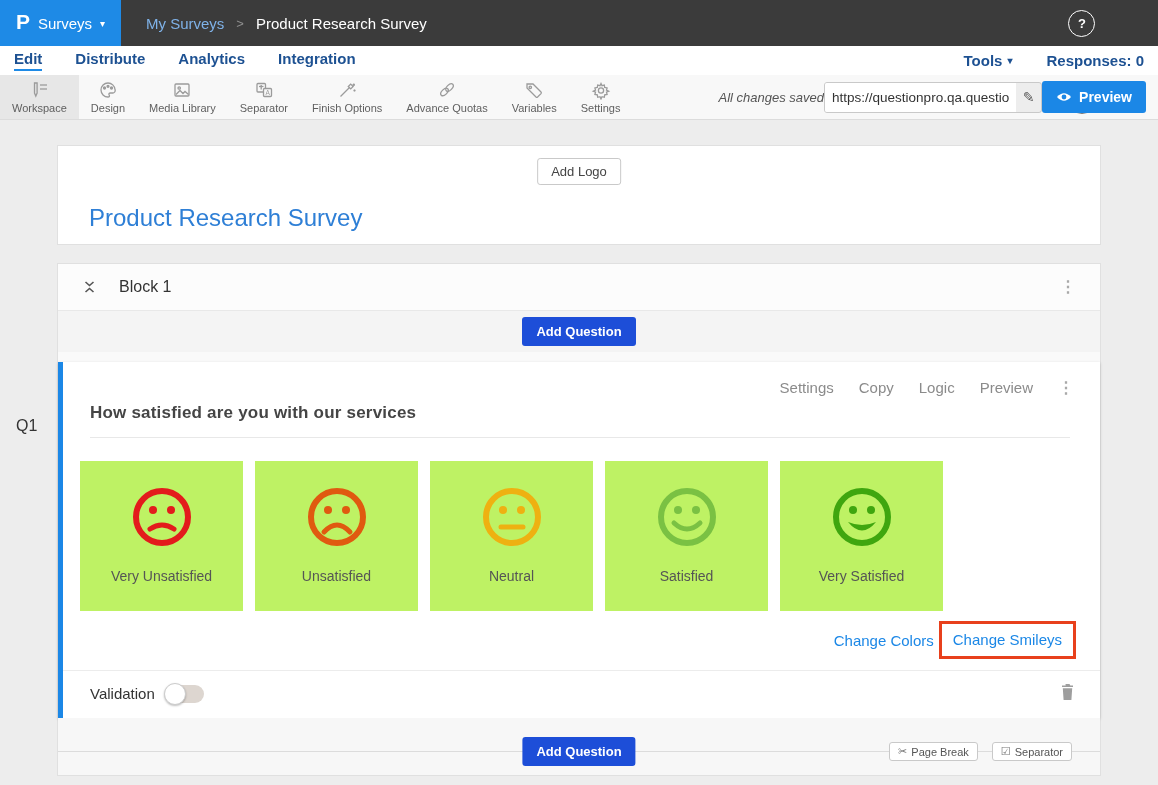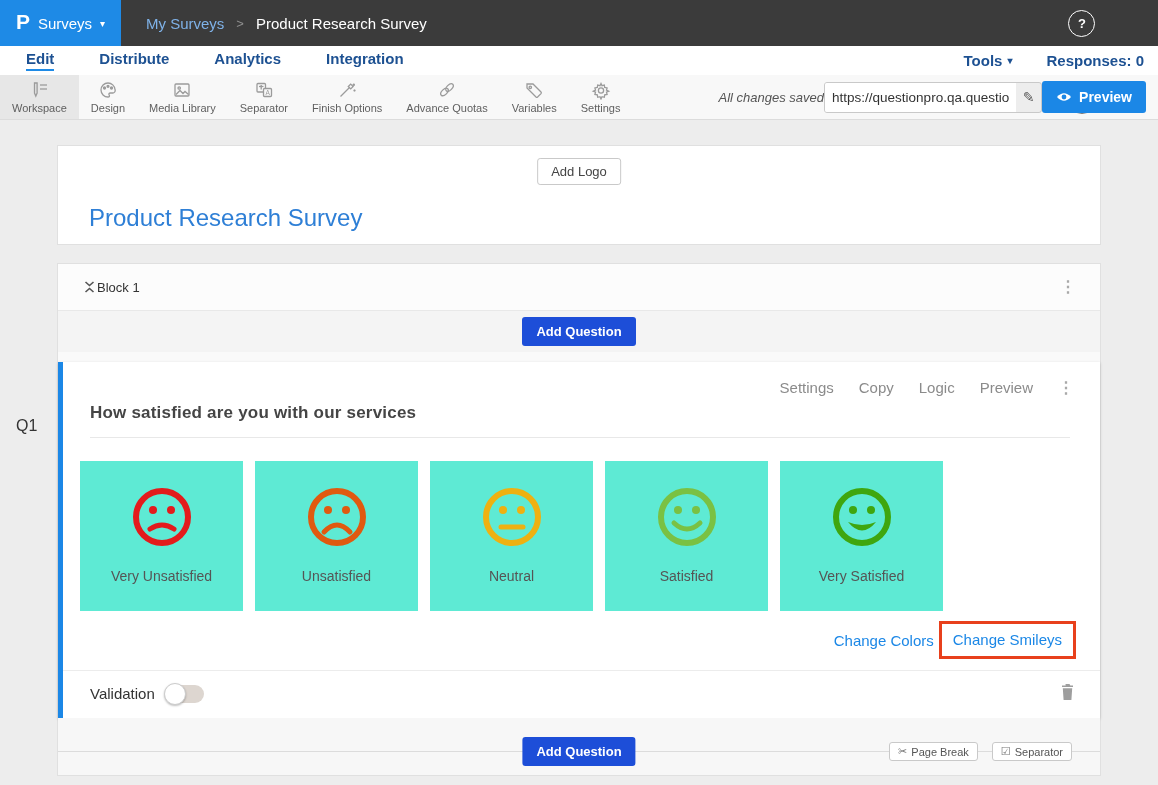--- a/index.html
+++ b/index.html
@@ -18,21 +18,21 @@
   .breadcrumb .current { color:#fff; }
   .topbar-right { margin-left:auto; margin-right:12px; display:flex; align-items:center; gap:11px;flex-direction:column; }
   .circle-btn { width:27px; height:27px; border-radius:50%; border:1.5px solid #fff; background:transparent; color:#fff; display:flex; align-items:center; justify-content:center; font-size:13px; font-weight:bold; cursor:pointer; }
   .upgrade { background:#f9a41b; color:#fff; border:none; border-radius:15px; height:29px; padding:0 19px; font-size:14px; font-weight:bold; cursor:pointer; font-family:inherit; }
   .avatar { width:28px; height:28px; border-radius:50%; border:1px solid #777;
             background:radial-gradient(circle at 50% 32%, #8a6a52 0%, #6b4f3d 38%, #2b221e 75%, #161110 100%); cursor:pointer; }
 
   
   .nav-row { height:29px; background:#fff; display:flex; align-items:center; padding:0 14px; }
   .nav-tabs { display:flex; gap:33px; }
-  .nav-tab { color:#1d5192; font-size:15px; font-weight:600; text-decoration:none; cursor:pointer; padding-bottom:2px;margin-left:12px; }
+  .nav-tab { color:#1d5192; font-size:15px; font-weight:600; text-decoration:none; cursor:pointer; padding-bottom:2px; }
   .nav-tab.active { border-bottom:2px solid #1e8ae6; }
   .nav-right { margin-left:auto; display:flex; align-items:flex-end; gap:34px; }
   .tools-menu { color:#1d5192; font-size:15px; font-weight:600; cursor:pointer; display:flex; align-items:center; gap:5px; }
   .tools-menu .caret { color:#1d5192; }
   .responses { color:#1d5192; font-size:15px; font-weight:600; }
 
   
   .toolbar { height:45px; background:#f8f8f8; border-bottom:1px solid #dcdcdc; display:flex; align-items:stretch; }
   .tool { border:none; background:transparent; display:flex; flex-direction:column; align-items:center; justify-content:center; gap:2px; padding:3px 12px; cursor:pointer; font-family:inherit; }
   .tool.active { background:#e7e7e7; }
@@ -52,35 +52,35 @@
   .card { background:#fff; border:1px solid #e0e0e0; }
   .header-card { height:100px; position:relative; }
   .add-logo { position:absolute; top:12px; left:50%; transform:translateX(-50%); background:#fff; border:1px solid #c9c9c9; border-radius:3px; padding:5px 13px; font-size:13px; color:#444; cursor:pointer; font-family:inherit; }
   .survey-title { position:absolute; top:58px; left:31px; font-size:24px; font-weight:500; color:#2e7fd6; }
 
   
   .block { margin-top:18px; background:#fafafa; border:1px solid #e0e0e0; position:relative; }
   .block-header { height:47px; background:#fcfcfc; border-bottom:1px solid #e8e8e8; display:flex; align-items:center; padding:0 24px; }
   .collapse-btn { background:none; border:none; cursor:pointer; display:flex; flex-direction:column; align-items:center; gap:1px; padding:2px; }
   .collapse-btn svg { stroke:#555; fill:none; stroke-width:1.6; }
-  .block-title { font-size:13px; color:#333; }
+  .block-title { margin-left:22px; font-size:16px; color:#333; }
   .kebab { margin-left:auto; background:none; border:none; color:#a9a9a9; font-size:16px; font-weight:bold; cursor:pointer; line-height:1; }
   .add-band { height:41px; background:#f4f4f4; display:flex; align-items:center; justify-content:center; }
   .btn-primary { background:#1d4ed8; border:none; border-radius:3px; color:#fff; font-size:13px; font-weight:bold; padding:7px 14px; cursor:pointer; font-family:inherit; }
 
   
   .question-card { margin-top:10px; background:#fff; border-left:5px solid #1b87e6; box-shadow:0 1px 3px rgba(0,0,0,.18); position:relative; padding-bottom:0; }
   .q-label { position:absolute; left:-47px; top:55px; font-size:16px; color:#333; }
   .q-actions { display:flex; justify-content:flex-end; align-items:center; gap:25px; padding:17px 26px 0 0; }
   .q-action { color:#8b8b8b; font-size:15px; cursor:pointer; }
   .q-actions .kebab { margin-left:0; }
   .q-text-wrap { margin:7px 30px 0 27px; border-bottom:1px solid #e8e8e8; padding-bottom:14px; }
   .q-text { font-size:17px; font-weight:600; color:#454545; letter-spacing:.2px; }
   .smiley-row { display:flex; gap:12px; margin:23px 0 0 17px; }
-  .smiley-tile { width:163px; height:150px; background:#5eead4; display:flex; flex-direction:column; align-items:center; cursor:pointer; }
+  .smiley-tile { width:163px; height:150px; background:#bef264; display:flex; flex-direction:column; align-items:center; cursor:pointer; }
   .smiley-tile svg { margin-top:20px; }
   .smiley-label { margin-top:15px; font-size:14px; color:#555; }
   .change-row { display:flex; justify-content:flex-end; align-items:center; margin:10px 24px 0 0; }
   .link { color:#1b87e6; font-size:15px; cursor:pointer; text-decoration:none; }
   .highlight-box { border:3px solid #e8401c; padding:7px 11px; margin-left:5px; }
   .validation-row { margin-top:11px; border-top:1px solid #ececec; padding:13px 26px 15px 27px; display:flex; align-items:center; }
   .validation-label { font-size:15px; color:#333; }
   .toggle { margin-left:11px; width:38px; height:18px; background:#ddd6d0; border-radius:9px; position:relative; cursor:pointer; }
   .toggle-knob { position:absolute; left:-2px; top:-2px; width:22px; height:22px; background:#fff; border:1px solid #ccc; border-radius:50%; box-shadow:0 1px 2px rgba(0,0,0,.25); }
   .trash-btn { margin-left:auto; background:none; border:none; cursor:pointer; }

